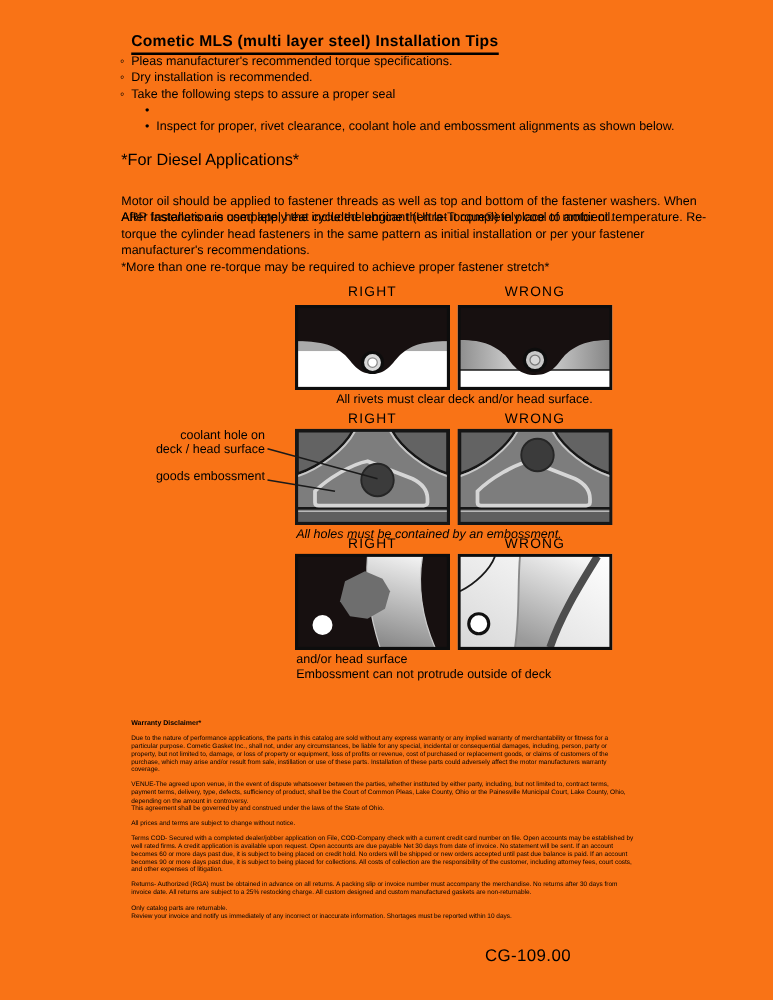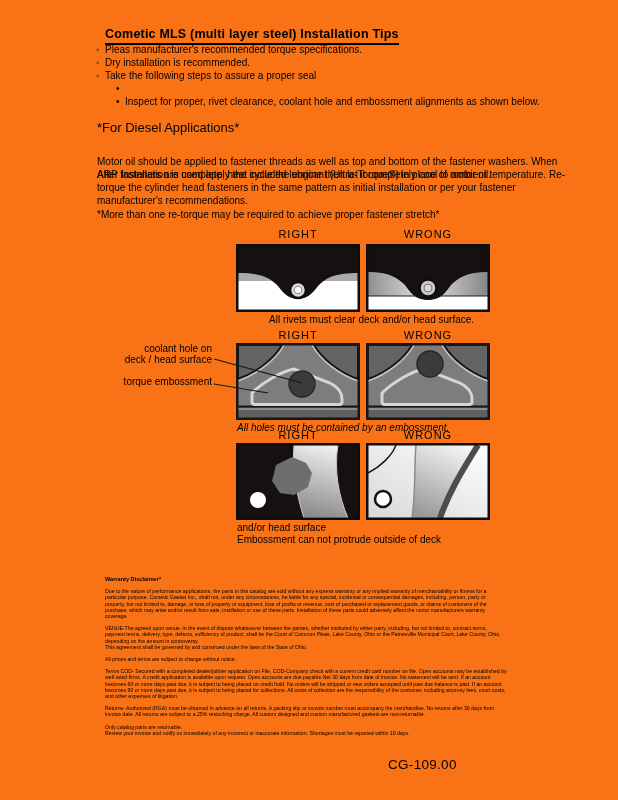--- a/index.html
+++ b/index.html
@@ -98,21 +98,21 @@
 
   <div class="abs fig-caption" style="left:237px;top:314px;margin-left:32px;">All rivets must clear deck and/or head surface.</div>
 
   <div class="abs fig-label" style="left:236px;top:329px;">RIGHT</div>
   <div class="abs fig-label" style="left:366px;top:329px;">WRONG</div>
 
   <div class="abs side-label" style="left:108px;top:344px;">
     <div>coolant hole on</div>
     <div>deck / head surface</div>
   </div>
-  <div class="abs side-label" style="left:108px;top:377px;">torque embossment</div>
+  <div class="abs side-label" style="left:108px;top:377px;">goods embossment</div>
 
   <svg class="abs" style="left:236px;top:343px;" width="124" height="77" viewBox="0 0 124 77">
     <rect x="0" y="0" width="124" height="77" fill="#7d7d7d"></rect>
     <path d="M2,2 L46,2 C38,16 20,30 2,36 Z" fill="#636363" stroke="#161616" stroke-width="2"></path>
     <path d="M48,2 C40,17 20,32 2,38" stroke="#c7c7c7" stroke-width="1.5" fill="none"></path>
     <path d="M122,2 L78,2 C86,16 104,30 122,36 Z" fill="#636363" stroke="#161616" stroke-width="2"></path>
     <path d="M76,2 C84,17 104,32 122,38" stroke="#c7c7c7" stroke-width="1.5" fill="none"></path>
     <rect x="2" y="64" width="120" height="11" fill="#5f5f5f"></rect>
     <line x1="2" y1="63.5" x2="122" y2="63.5" stroke="#161616" stroke-width="2"></line>
     <line x1="2" y1="66" x2="122" y2="66" stroke="#b9b9b9" stroke-width="1.2"></line>

